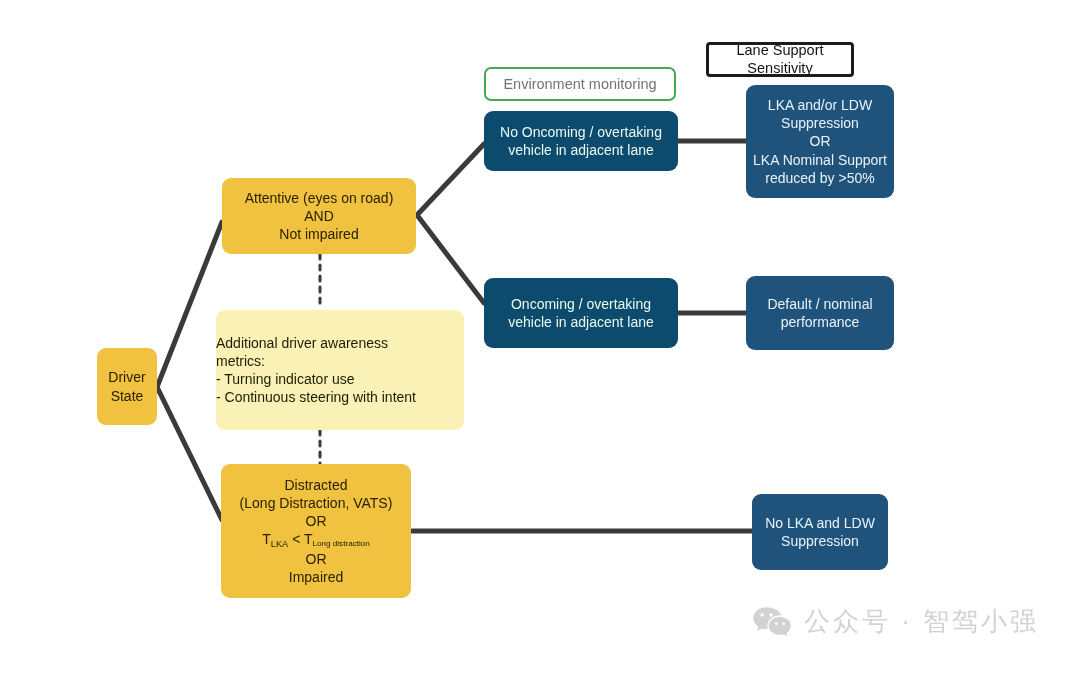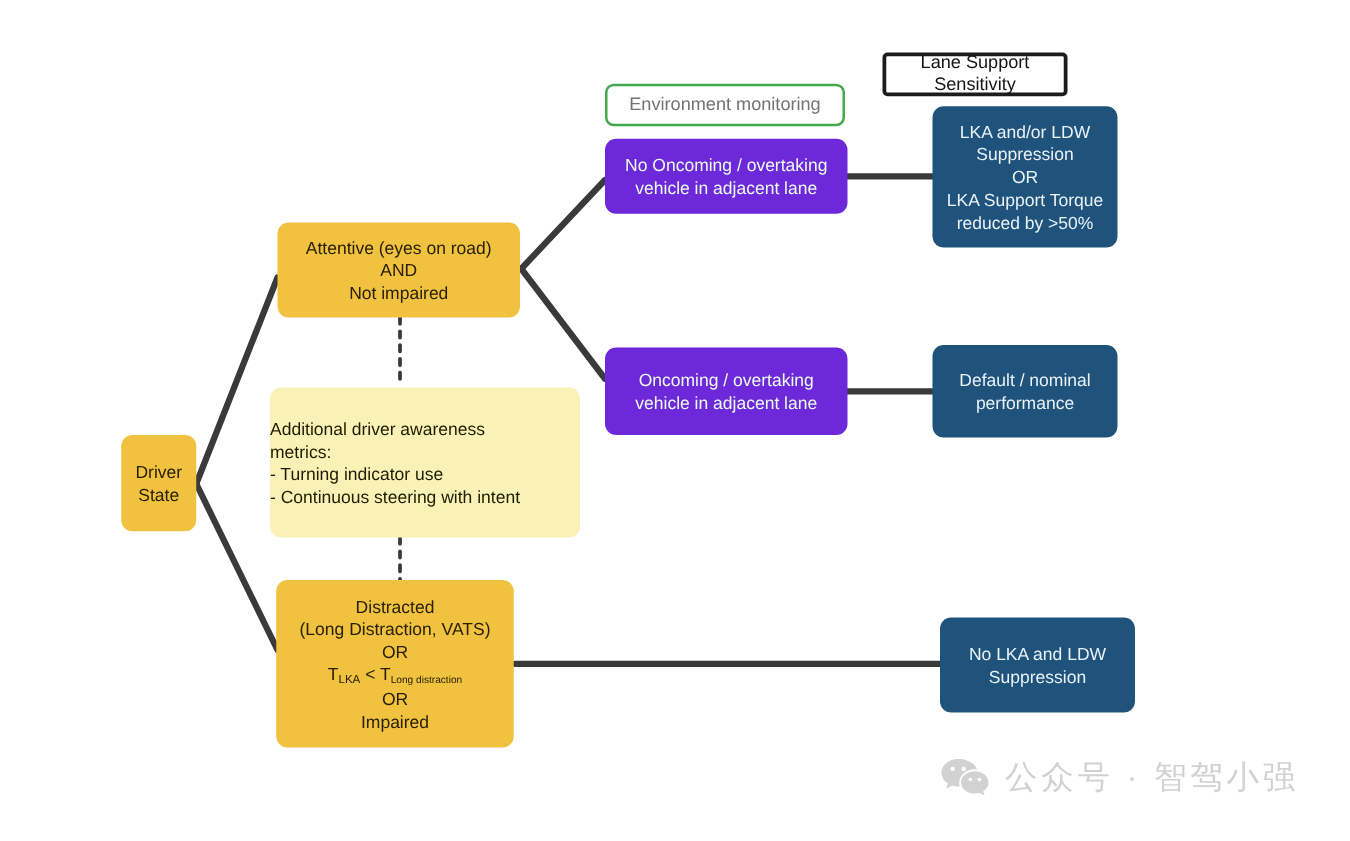--- a/index.html
+++ b/index.html
@@ -51,21 +51,21 @@
     font-size: 14px;
     align-items: flex-start;
     text-align: left;
     padding: 12px 16px 12px 0;
     justify-content: center;
   }
   .amber-soft .ln { width: auto; }
 
   
   .green {
-    background: #6d28d9;
+    background: #0c4a6e;
     color: #eafbee;
     font-size: 14px;
   }
   .green-hdr {
     background: #ffffff;
     color: #737373;
     border: 2.5px solid #45A851;
     font-size: 14.5px;
     border-radius: 7px;
   }
@@ -178,30 +178,30 @@
 
   <div class="node green" style="left:484px; top:278px; width:194px; height:70px;">
     <span class="ln">Oncoming / overtaking</span>
     <span class="ln">vehicle in adjacent lane</span>
   </div>
 
   <div class="node blue" style="left:746px; top:85px; width:148px; height:113px;">
     <span class="ln">LKA and/or LDW</span>
     <span class="ln">Suppression</span>
     <span class="ln">OR</span>
-    <span class="ln">LKA Support Torque</span>
+    <span class="ln">LKA Nominal Support</span>
     <span class="ln">reduced by &gt;50%</span>
   </div>
 
   <div class="node blue" style="left:746px; top:276px; width:148px; height:74px;">
     <span class="ln">Default / nominal</span>
     <span class="ln">performance</span>
   </div>
 
-  <div class="node blue" style="left:752px; top:494px; width:156px; height:76px;">
+  <div class="node blue" style="left:752px; top:494px; width:136px; height:76px;">
     <span class="ln">No LKA and LDW</span>
     <span class="ln">Suppression</span>
   </div>
 
   <div id="watermark">
     <span>
       <svg width="40" height="32" viewBox="0 0 40 32" xmlns="http://www.w3.org/2000/svg">
         <g fill="#d2d2d2">
           <path d="M14.6 1.2C7.2 1.2 1.2 6.1 1.2 12.1c0 3.4 2 6.5 5.1 8.5l-1.4 4.3 4.9-2.5c1.5.4 3.1.7 4.8.7.4 0 .8 0 1.2-.05-.3-.9-.45-1.9-.45-2.9 0-6 5.7-10.8 12.8-10.8.5 0 1 .03 1.45.08C28.3 5.2 22.1 1.2 14.6 1.2z"></path>
           <circle cx="10.1" cy="9.1" r="1.75" fill="#ffffff"></circle>

